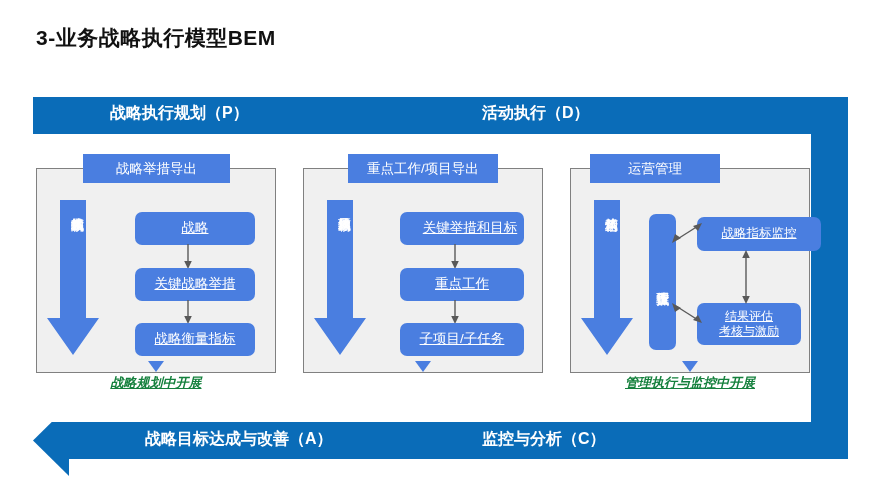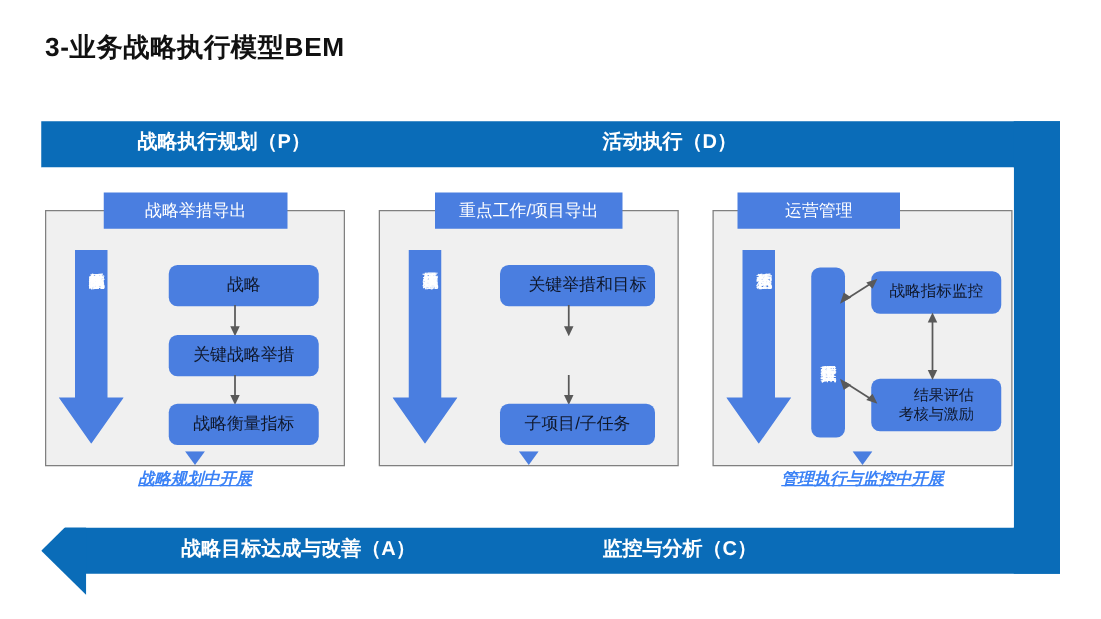--- a/index.html
+++ b/index.html
@@ -87,36 +87,37 @@
     text-align:center;
     writing-mode:vertical-rl;text-orientation:upright;
     white-space:nowrap;
   }
   .vlabel.c1{left:62px;top:208px;}
   .vlabel.c2{left:329px;top:208px;}
   .vlabel.c3{left:596px;top:208px;}
 
   
   .rbox{
-    position:absolute;background:#4a7ee0;color:#0f172a;
+    position:absolute;background:#4a7ee0;color:#ffffff;
     border-radius:7px;
     display:flex;align-items:center;justify-content:center;
-    font-size:13.5px;text-align:right;line-height:1.25;
+    font-size:13.5px;text-align:center;line-height:1.25;
     box-sizing:border-box;
+    text-decoration:underline;
   }
   
   .rbox.c1a{left:135px;top:212px;width:120px;height:33px;}
   .rbox.c1b{left:135px;top:268px;width:120px;height:33px;}
   .rbox.c1c{left:135px;top:323px;width:120px;height:33px;}
   
   .rbox.c2a{left:400px;top:212px;width:124px;height:33px;padding-left:16px;}
   .rbox.c2b{left:400px;top:268px;width:124px;height:33px;}
   .rbox.c2c{left:400px;top:323px;width:124px;height:33px;}
   
-  .rbox.c3a{left:697px;top:217px;width:104px;height:34px;font-size:12.5px;}
+  .rbox.c3a{left:697px;top:217px;width:124px;height:34px;font-size:12.5px;}
   .rbox.c3b{left:697px;top:303px;width:104px;height:42px;font-size:12px;}
 
   .vbox{
     position:absolute;left:649px;top:214px;width:27px;height:136px;
     background:#4a7ee0;color:#ffffff;border-radius:7px;
     font-size:13px;line-height:1.05;
     writing-mode:vertical-rl;text-orientation:upright;
     display:flex;align-items:center;justify-content:center;
     white-space:nowrap;box-sizing:border-box;
   }
@@ -136,21 +137,21 @@
   .tri-down{position:absolute;top:361px;}
   .tri-down svg{display:block;}
   .tri-down.c1{left:148px;}
   .tri-down.c2{left:415px;}
   .tri-down.c3{left:682px;}
 
   
   .caption{
     position:absolute;top:374px;height:16px;
     font-size:13px;font-weight:bold;font-style:italic;
-    color:#3b82f6;text-decoration:underline;
+    color:#15803d;text-decoration:underline;
     text-align:center;white-space:nowrap;
   }
   .caption.c1{left:36px;width:240px;}
   .caption.c2{left:303px;width:240px;}
   .caption.c3{left:570px;width:240px;}
 </style>
 </head>
 <body>
 
 <div class="page">
@@ -218,20 +219,21 @@
 
   <div class="panel-header c2">重点工作/项目导出</div>
 
   <div class="rbox c2a">关键举措和目标</div>
   <div class="conn c2ab">
     <svg width="10" height="25" viewBox="0 0 10 25">
       <line x1="5" y1="0" x2="5" y2="18" stroke="#595959" stroke-width="1.4"></line>
       <polygon points="5,25 1.2,17 8.8,17" fill="#595959"></polygon>
     </svg>
   </div>
+  <div class="rbox c2b">重点工作</div>
   <div class="conn c2bc">
     <svg width="10" height="24" viewBox="0 0 10 24">
       <line x1="5" y1="0" x2="5" y2="17" stroke="#595959" stroke-width="1.4"></line>
       <polygon points="5,24 1.2,16 8.8,16" fill="#595959"></polygon>
     </svg>
   </div>
   <div class="rbox c2c">子项目/子任务</div>
 
   <div class="tri-down c2">
     <svg width="16" height="11" viewBox="0 0 16 11">

